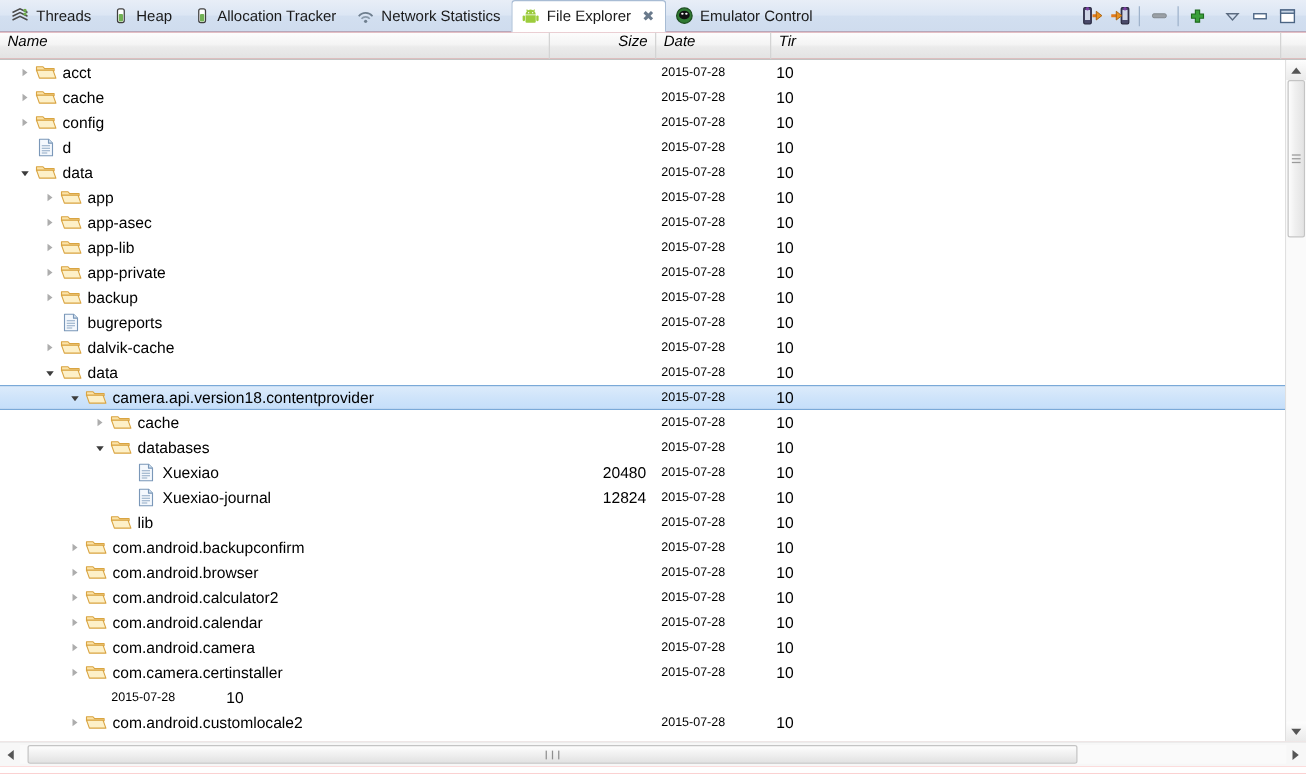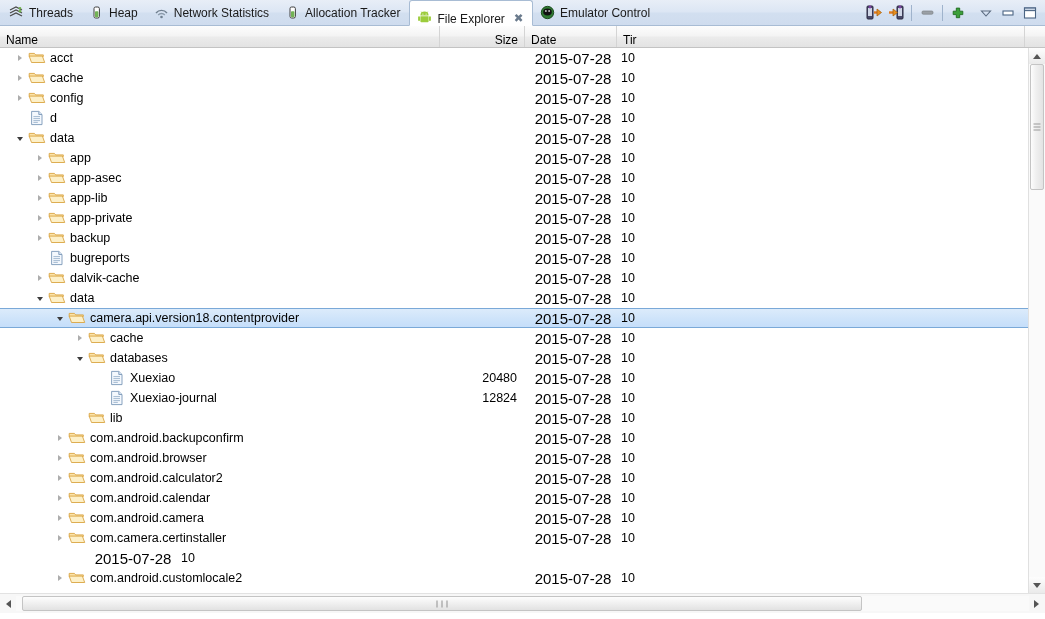--- a/index.html
+++ b/index.html
@@ -41,21 +41,20 @@
     position: relative;
   }
   .tab.active {
     background: #ffffff;
     border: 1px solid #a8bcd4;
     border-bottom: 1px solid #ffffff;
     border-top-left-radius: 3px;
     border-top-right-radius: 3px;
     margin-bottom: -1px;
     box-shadow: inset 0 1px 0 #fff;
-    align-items: flex-end;
   }
   .tab .tlabel { line-height: 1; }
   .tabclose {
     font-size: 11px;
     color: #6a7a8c;
     margin-left: 4px;
     transform: scale(1.05);
   }
 
   
@@ -88,26 +87,27 @@
     display: flex;
     background: linear-gradient(to bottom, #fdfdfd 0%, #f4f4f4 45%, #ebebeb 55%, #e3e3e3 100%);
     border-bottom: 1px solid #c3c3c3;
     font-size: 12px;
     color: #000;
     position: relative;
     z-index: 3;
   }
   .ch {
     display: flex;
-    align-items: flex-end;
+    align-items: flex-start;
     border-right: 1px solid #d4d4d4;
     padding: 0 6px;
     overflow: hidden;
     white-space: nowrap;
     cursor: default;
+    font-style: italic;
   }
   .ch-name   { width: 440px; }
   .ch-size   { width: 85px; justify-content: flex-end; }
   .ch-date   { width: 92px; }
   .ch-time   { width: 408px; }
 
   
   .body-wrap {
     flex: 1;
     display: flex;
@@ -170,23 +170,22 @@
   .sizecell {
     width: 85px; flex: 0 0 85px;
     text-align: right;
     padding-right: 8px;
     font-size: 12.5px;
     overflow: hidden;
   }
   .datecell {
     width: 92px; flex: 0 0 92px;
     padding-left: 4px;
-    font-size: 15px;
+    font-size: 10px;
     overflow: hidden;
-    text-align: center;
   }
   .timecell {
     flex: 1;
     padding-left: 4px;
     font-size: 12.5px;
     overflow: hidden;
   }
 
   
   .vscroll {
@@ -276,33 +275,33 @@
           <span class="tlabel">Threads</span>
         </div>
         <div class="tab">
           <span class="ico ico-heap-icon"><svg width="15" height="15" viewBox="0 0 15 15">
               <rect x="5" y="2" width="5.4" height="11" rx="1.6" fill="#ffffff" stroke="#3f3f3f" stroke-width="1"></rect>
               <rect x="6" y="6.2" width="3.4" height="6" rx="0.8" fill="#72b255"></rect>
             </svg></span>
           <span class="tlabel">Heap</span>
         </div>
         <div class="tab">
+          <span class="ico ico-allocation-tracker-icon"><svg width="15" height="15" viewBox="0 0 15 15">
+              <rect x="5" y="2" width="5.4" height="11" rx="1.6" fill="#ffffff" stroke="#3f3f3f" stroke-width="1"></rect>
+              <rect x="6" y="6.2" width="3.4" height="6" rx="0.8" fill="#72b255"></rect>
+            </svg></span>
+          <span class="tlabel">Allocation Tracker</span>
+        </div>
+        <div class="tab">
           <span class="ico ico-network-statistics-icon"><svg width="15" height="15" viewBox="0 0 15 15">
               <path d="M2 8 A7 7 0 0 1 13 8" stroke="#6f7f8f" stroke-width="1.4" fill="none"></path>
               <path d="M4.2 10 A4.4 4.4 0 0 1 10.8 10" stroke="#8a9aaa" stroke-width="1.3" fill="none"></path>
               <circle cx="7.5" cy="12" r="1.3" fill="#6f7f8f"></circle>
             </svg></span>
           <span class="tlabel">Network Statistics</span>
-        </div>
-        <div class="tab">
-          <span class="ico ico-allocation-tracker-icon"><svg width="15" height="15" viewBox="0 0 15 15">
-              <rect x="5" y="2" width="5.4" height="11" rx="1.6" fill="#ffffff" stroke="#3f3f3f" stroke-width="1"></rect>
-              <rect x="6" y="6.2" width="3.4" height="6" rx="0.8" fill="#72b255"></rect>
-            </svg></span>
-          <span class="tlabel">Allocation Tracker</span>
         </div>
         <div class="tab active">
           <span class="ico ico-android-icon"><svg width="15" height="15" viewBox="0 0 15 15">
               <path d="M3.4 6.2 h8.2 v5.1 a0.9 0.9 0 0 1 -0.9 0.9 h-6.4 a0.9 0.9 0 0 1 -0.9 -0.9 z" fill="#9ccc3c"></path>
               <path d="M3.4 5.6 a4.1 4.1 0 0 1 8.2 0 z" fill="#9ccc3c"></path>
               <rect x="1.1" y="6.3" width="1.9" height="4.6" rx="0.9" fill="#9ccc3c"></rect>
               <rect x="12" y="6.3" width="1.9" height="4.6" rx="0.9" fill="#9ccc3c"></rect>
               <circle cx="5.9" cy="4.1" r="0.55" fill="#ffffff"></circle>
               <circle cx="9.1" cy="4.1" r="0.55" fill="#ffffff"></circle>
               <path d="M4.3 1.7 L5.3 3.1 M10.7 1.7 L9.7 3.1" stroke="#9ccc3c" stroke-width="0.9"></path>

